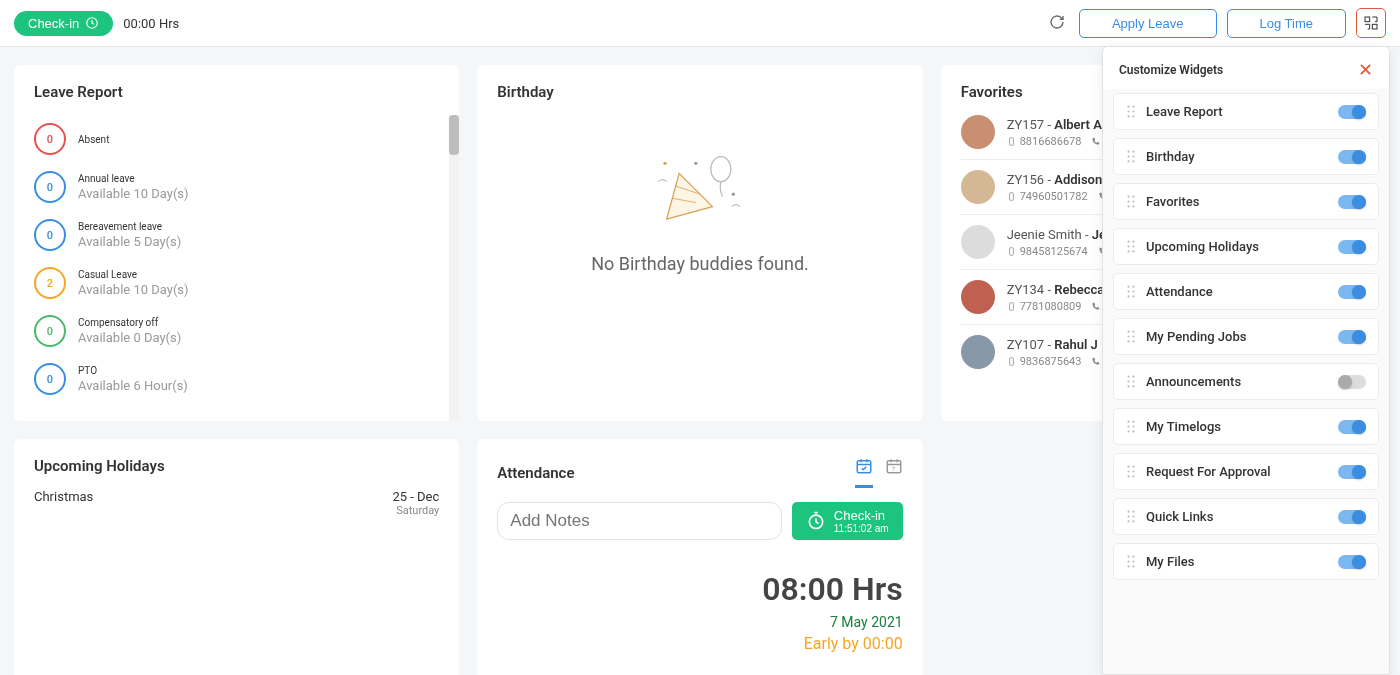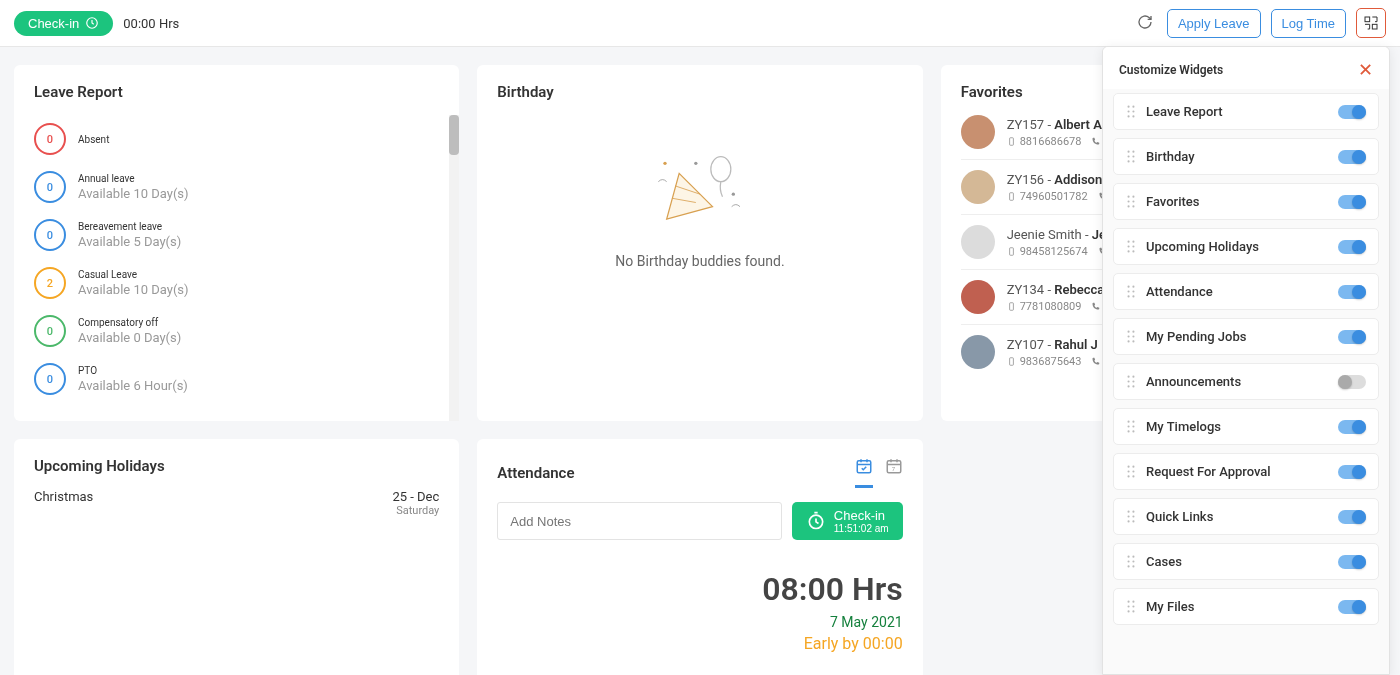--- a/index.html
+++ b/index.html
@@ -5,21 +5,21 @@
 * { box-sizing: border-box; margin: 0; padding: 0; }
 body { font-family: -apple-system, BlinkMacSystemFont, "Segoe UI", Roboto, sans-serif; background: #f5f6f8; color: #333; width: 1400px; height: 675px; overflow: hidden; position: relative; }
 
 .topbar { display: flex; align-items: center; justify-content: space-between; padding: 8px 14px; background: #fff; border-bottom: 1px solid #e7e7e7; }
 .topbar-left { display: flex; align-items: center; gap: 10px; }
 .checkin-btn { background: #1cc47e; color: #fff; border: none; border-radius: 16px; padding: 5px 14px; font-size: 13px; font-weight: 500; display: flex; align-items: center; gap: 6px; cursor: pointer; }
 .checkin-btn svg { width: 14px; height: 14px; }
 .hrs-text { font-size: 13px; color: #333; }
 .topbar-right { display: flex; align-items: center; gap: 10px; }
 .refresh-btn { background: none; border: none; cursor: pointer; padding: 4px; color: #666; }
-.btn-outline { background: #fff; border: 1px solid #3a8de0; color: #3a8de0; border-radius: 5px; padding: 6px 10px; font-size: 13px; cursor: pointer; }
+.btn-outline { background: #fff; border: 1px solid #3a8de0; color: #3a8de0; border-radius: 5px; padding: 6px 32px; font-size: 13px; cursor: pointer; }
 .customize-btn { border: 1px solid #e05a3a; border-radius: 5px; padding: 5px 6px; cursor: pointer; display: flex; align-items: center; justify-content: center; width: 30px; height: 30px; }
 .customize-btn svg { width: 16px; height: 16px; }
 
 .dashboard { display: grid; grid-template-columns: 1fr 1fr 1fr; gap: 18px; padding: 18px 14px; }
 .card { background: #fff; border-radius: 6px; padding: 0; }
 .card-title { font-size: 15px; font-weight: 600; padding: 18px 20px 14px; color: #333; }
 .card-body { padding: 0 20px 18px; }
 
 .leave-list { position: relative; }
 .leave-scrollbar { position: absolute; right: 0; top: 0; width: 10px; height: 100%; background: #f2f2f2; }
@@ -28,21 +28,21 @@
 .leave-circle { width: 32px; height: 32px; border-radius: 50%; border: 2px solid #ddd; display: flex; align-items: center; justify-content: center; font-size: 11px; font-weight: 500; }
 .lc-red { border-color: #e8504f; color: #e8504f; }
 .lc-blue { border-color: #3a8de0; color: #3a8de0; }
 .lc-orange { border-color: #f5a623; color: #f5a623; }
 .lc-green { border-color: #4bb86a; color: #4bb86a; }
 .leave-text-main { font-size: 10px; color: #333; }
 .leave-text-sub { font-size: 13px; color: #999; margin-top: 2px; }
 
 .birthday-empty { display: flex; flex-direction: column; align-items: center; justify-content: center; padding: 30px 0 40px; }
 .birthday-empty svg { width: 100px; height: 90px; }
-.birthday-text { font-size: 14px; color: #666; margin-top: 18px; }
+.birthday-text { font-size: 18px; color: #666; margin-top: 18px; }
 
 .fav-item { display: flex; align-items: center; gap: 12px; padding: 10px 0; border-top: 1px solid #eee; }
 .fav-item:first-child { border-top: none; padding-top: 0; }
 .avatar { width: 34px; height: 34px; border-radius: 50%; background: #ddd; flex-shrink: 0; background-size: cover; }
 .fav-name { font-size: 13px; color: #555; margin-bottom: 3px; white-space: nowrap; overflow: hidden; text-overflow: ellipsis; }
 .fav-name strong { color: #333; font-weight: 600; }
 .fav-meta { font-size: 11px; color: #888; display: flex; align-items: center; gap: 4px; }
 .fav-meta svg { width: 9px; height: 9px; }
 .fav-phone-icon2 { margin-left: 6px; }
 
@@ -50,21 +50,21 @@
 .holiday-date { text-align: right; }
 .holiday-date-sub { font-size: 11px; color: #888; }
 
 .attendance-header { display: flex; align-items: center; justify-content: space-between; padding: 18px 20px 14px; }
 .attendance-title { font-size: 15px; font-weight: 600; }
 .att-tabs { display: flex; gap: 12px; }
 .att-tab { cursor: pointer; padding-bottom: 6px; }
 .att-tab.active { border-bottom: 3px solid #3a8de0; }
 .att-tab svg { width: 18px; height: 18px; }
 .att-row { display: flex; gap: 10px; margin-bottom: 20px; }
-.att-input { flex: 1; border: 1px solid #e3e3e3; border-radius: 3px; padding: 8px 12px; font-size: 13px; color: #3b82f6; }
+.att-input { flex: 1; border: 1px solid #e3e3e3; border-radius: 12px; padding: 8px 12px; font-size: 17px; color: #3b82f6; }
 .att-checkin { background: #1cc47e; color: #fff; border: none; border-radius: 5px; padding: 6px 14px; display: flex; align-items: center; gap: 8px; cursor: pointer; }
 .att-checkin-txt { text-align: left; }
 .att-checkin-main { font-size: 13px; font-weight: 500; }
 .att-checkin-sub { font-size: 10px; }
 .att-center { text-align: right; padding: 10px 0 20px; }
 .att-hours { font-size: 32px; font-weight: 600; color: #444; }
 .att-date { font-size: 14px; color: #15803d; margin-top: 6px; }
 .att-early { font-size: 16px; color: #f5a623; margin-top: 4px; }
 
 
@@ -501,34 +501,18 @@
       <span class="drag-handle">
             <svg viewBox="0 0 10 16">
               <circle cx="2" cy="2" r="1.3" fill="#bbb"></circle>
               <circle cx="8" cy="2" r="1.3" fill="#bbb"></circle>
               <circle cx="2" cy="8" r="1.3" fill="#bbb"></circle>
               <circle cx="8" cy="8" r="1.3" fill="#bbb"></circle>
               <circle cx="2" cy="14" r="1.3" fill="#bbb"></circle>
               <circle cx="8" cy="14" r="1.3" fill="#bbb"></circle>
             </svg>
           </span>
-      <span class="widget-label">Cases</span>
-    </div>
-    <div class="toggle on"></div>
-      </div>
-      <div class="widget-row">
-        <div class="widget-left">
-      <span class="drag-handle">
-            <svg viewBox="0 0 10 16">
-              <circle cx="2" cy="2" r="1.3" fill="#bbb"></circle>
-              <circle cx="8" cy="2" r="1.3" fill="#bbb"></circle>
-              <circle cx="2" cy="8" r="1.3" fill="#bbb"></circle>
-              <circle cx="8" cy="8" r="1.3" fill="#bbb"></circle>
-              <circle cx="2" cy="14" r="1.3" fill="#bbb"></circle>
-              <circle cx="8" cy="14" r="1.3" fill="#bbb"></circle>
-            </svg>
-          </span>
       <span class="widget-label">My Files</span>
     </div>
     <div class="toggle on"></div>
       </div>
     </div>
 </div>
 
 </body></html>

